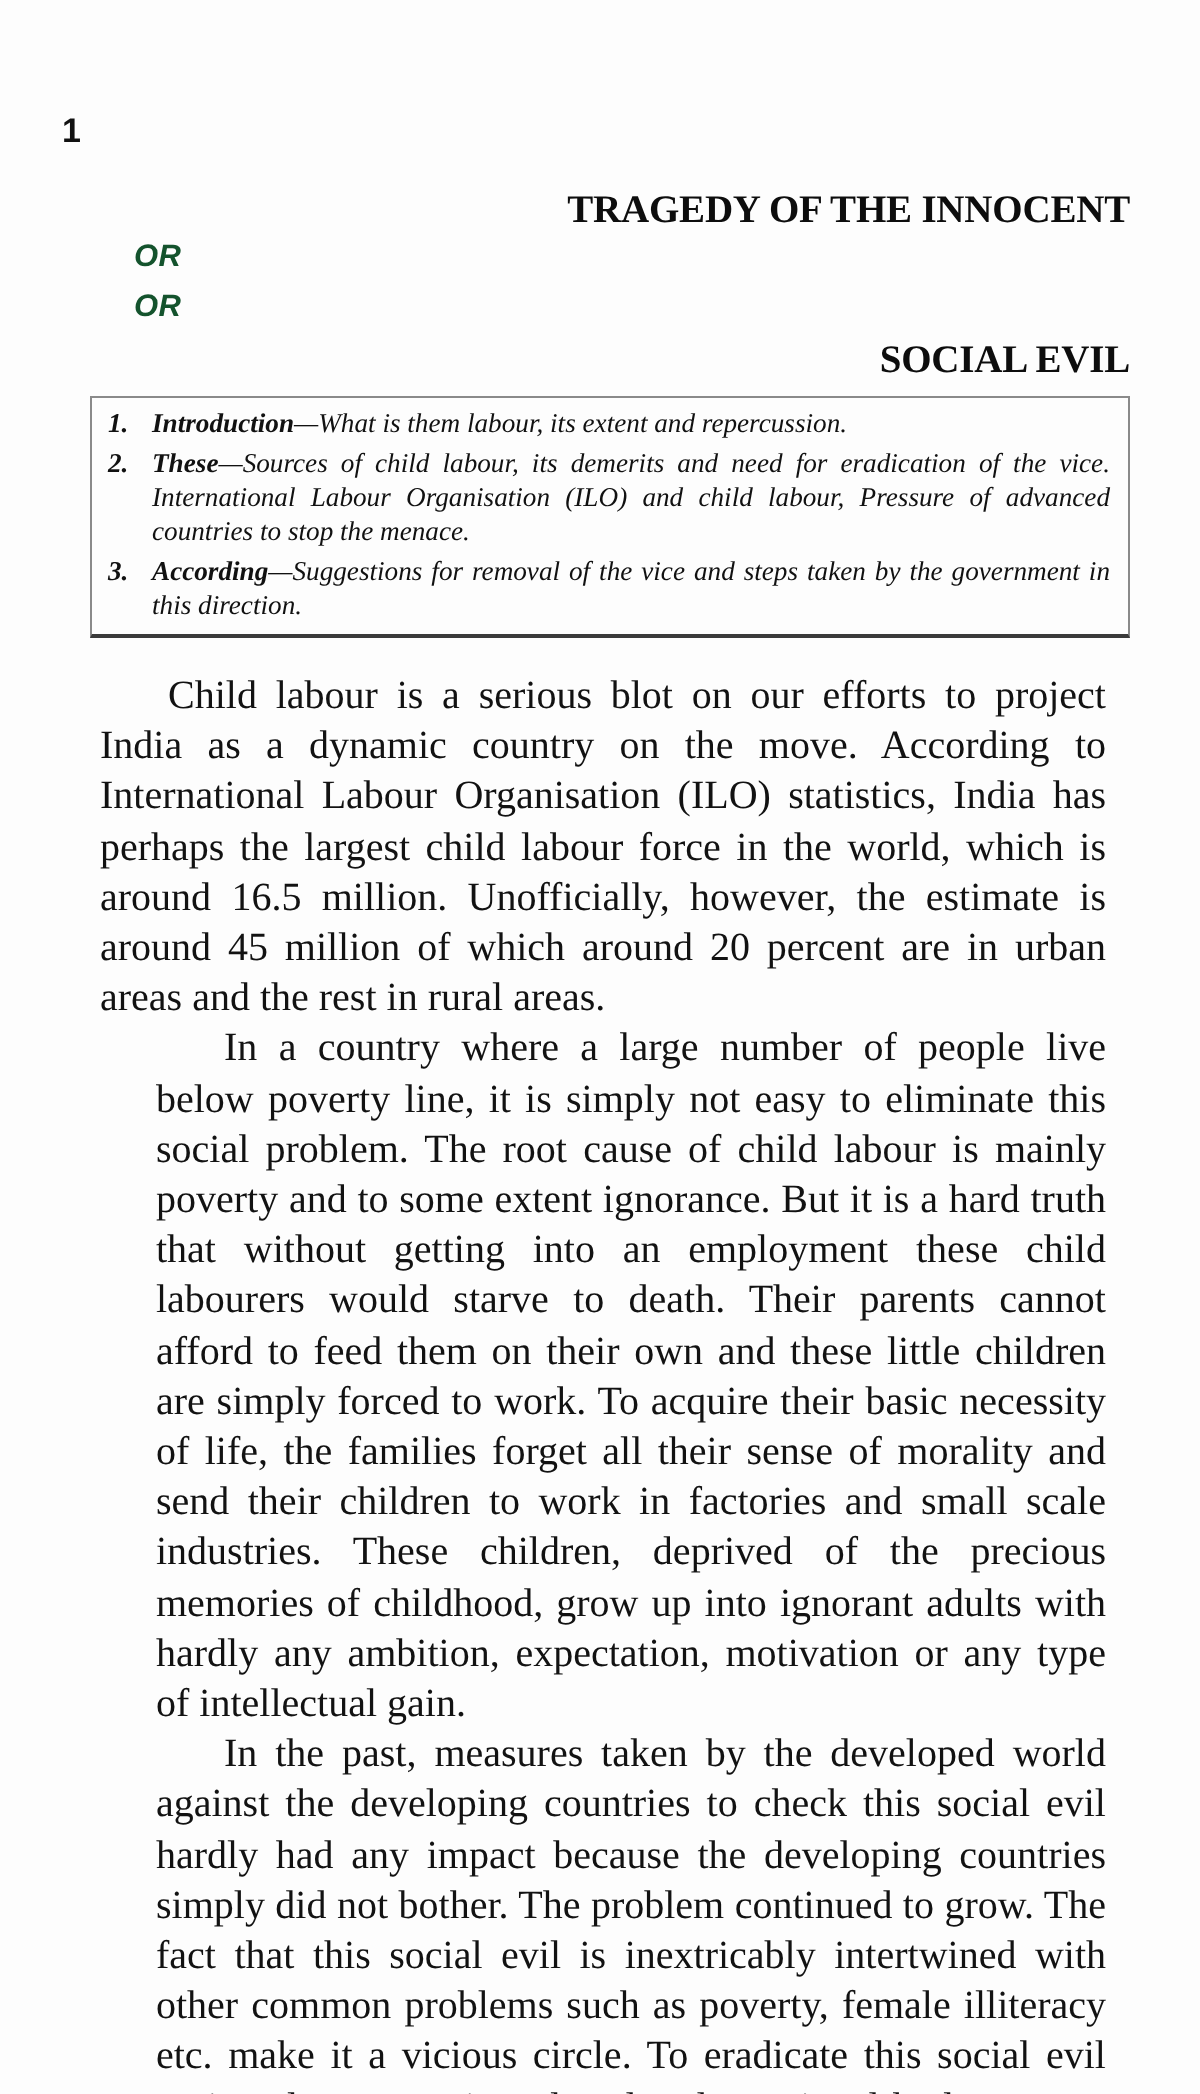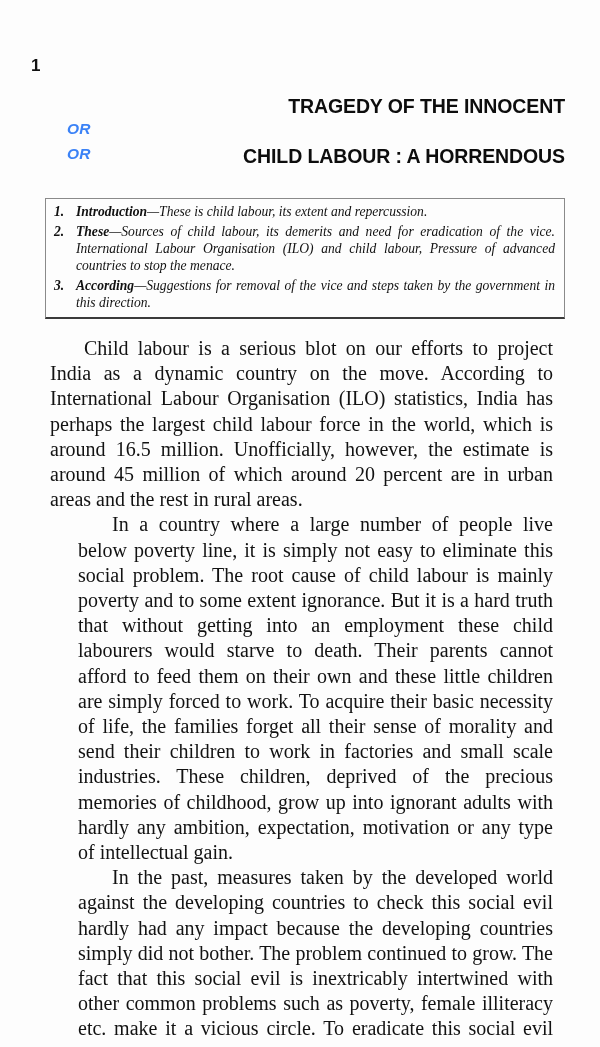--- a/index.html
+++ b/index.html
@@ -49,24 +49,24 @@
     height: 25px;
   }
   .or-label {
     position: absolute;
     left: 22px;
     font-family: "Liberation Sans", sans-serif;
     font-style: italic;
     font-weight: bold;
     font-size: 15.5px;
     letter-spacing: 0.2px;
-    color: #3b82f6;
+    color: #14532d;
   }
   .title-line {
-    font-family: Liberation Sans, sans-serif;
+    font-family: Liberation Serif, serif;
     font-weight: bold;
     font-size: 19.5px;
     letter-spacing: -0.1px;
     color: #0d0d0d;
     text-align: right;
     white-space: nowrap;
   }
 
   
   .outline-box {
@@ -139,28 +139,30 @@
 
   <div class="title-block">
     <div class="title-row">
       <span class="title-line">TRAGEDY OF THE INNOCENT</span>
     </div>
     <div class="title-row">
       <span class="or-label">OR</span>
     </div>
     <div class="title-row">
       <span class="or-label">OR</span>
-      <span class="title-line">CHILD LABOUR : A HORRENDOUS</span>
+    </div>
+    <div class="title-row">
+      <span class="title-line">SOCIAL EVIL</span>
     </div>
   </div>
 
   <div class="outline-box">
     <div class="outline-item">
       <div class="outline-num">1.</div>
-      <div class="outline-text"><span class="lead">Introduction</span><span>—These is child labour, its extent and repercussion.</span></div>
+      <div class="outline-text"><span class="lead">Introduction</span><span>—What is them labour, its extent and repercussion.</span></div>
     </div>
     <div class="outline-item">
       <div class="outline-num">2.</div>
       <div class="outline-text"><span class="lead">These</span><span>—Sources of child labour, its demerits and need for eradication of the vice. International Labour Organisation (ILO) and child labour, Pressure of advanced countries to stop the menace.</span></div>
     </div>
     <div class="outline-item">
       <div class="outline-num">3.</div>
       <div class="outline-text"><span class="lead">According</span><span>—Suggestions for removal of the vice and steps taken by the government in this direction.</span></div>
     </div>
   </div>

